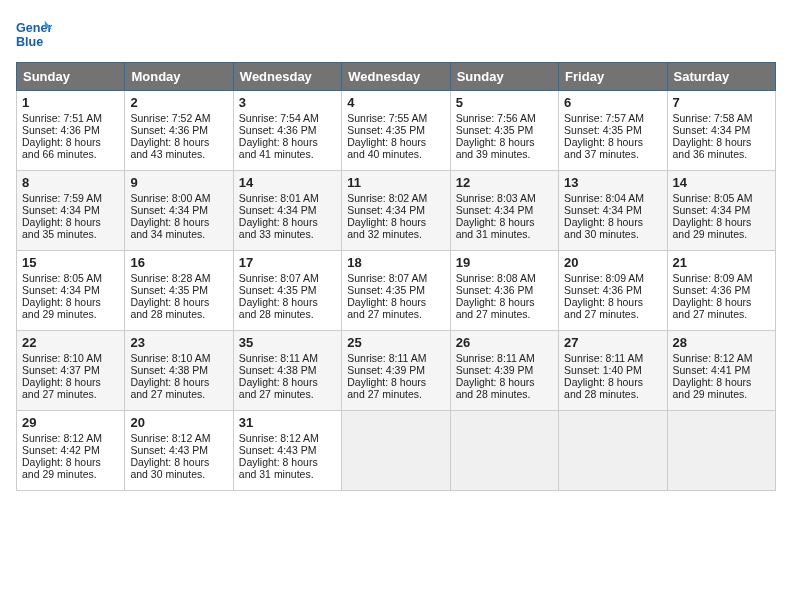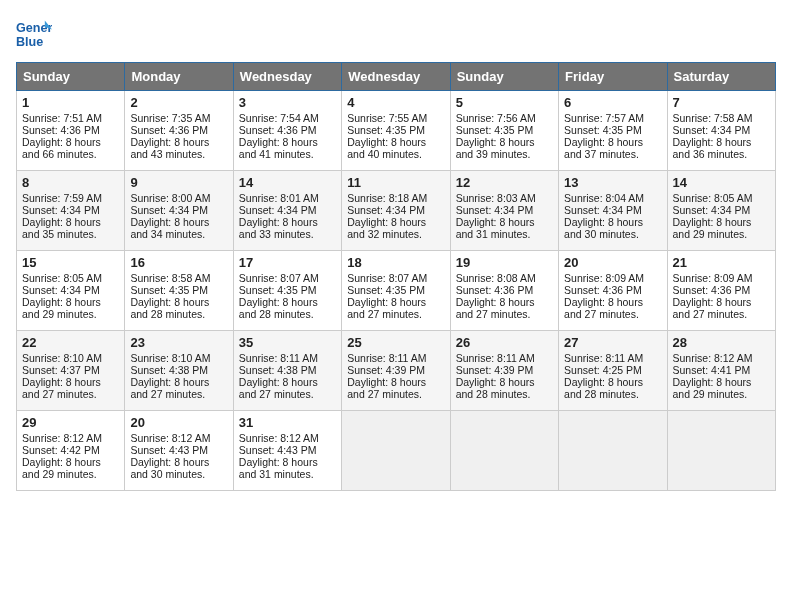--- a/index.html
+++ b/index.html
@@ -105,21 +105,21 @@
   <tbody id="calendar-body">
       <tr>
         <td>
           <span class="day-num">1</span>
           <div>Sunrise: 7:51 AM</div>
           <div>Sunset: 4:36 PM</div>
           <div>Daylight: 8 hours and 66 minutes.</div>
         </td>
         <td>
           <span class="day-num">2</span>
-          <div>Sunrise: 7:35 AM</div>
+          <div>Sunrise: 7:52 AM</div>
           <div>Sunset: 4:36 PM</div>
           <div>Daylight: 8 hours and 43 minutes.</div>
         </td>
         <td>
           <span class="day-num">3</span>
           <div>Sunrise: 7:54 AM</div>
           <div>Sunset: 4:36 PM</div>
           <div>Daylight: 8 hours and 41 minutes.</div>
         </td>
         <td>
@@ -161,21 +161,21 @@
           <div>Daylight: 8 hours and 34 minutes.</div>
         </td>
         <td>
           <span class="day-num">14</span>
           <div>Sunrise: 8:01 AM</div>
           <div>Sunset: 4:34 PM</div>
           <div>Daylight: 8 hours and 33 minutes.</div>
         </td>
         <td>
           <span class="day-num">11</span>
-          <div>Sunrise: 8:18 AM</div>
+          <div>Sunrise: 8:02 AM</div>
           <div>Sunset: 4:34 PM</div>
           <div>Daylight: 8 hours and 32 minutes.</div>
         </td>
         <td>
           <span class="day-num">12</span>
           <div>Sunrise: 8:03 AM</div>
           <div>Sunset: 4:34 PM</div>
           <div>Daylight: 8 hours and 31 minutes.</div>
         </td>
         <td>
@@ -193,21 +193,21 @@
       </tr>
       <tr>
         <td>
           <span class="day-num">15</span>
           <div>Sunrise: 8:05 AM</div>
           <div>Sunset: 4:34 PM</div>
           <div>Daylight: 8 hours and 29 minutes.</div>
         </td>
         <td>
           <span class="day-num">16</span>
-          <div>Sunrise: 8:58 AM</div>
+          <div>Sunrise: 8:28 AM</div>
           <div>Sunset: 4:35 PM</div>
           <div>Daylight: 8 hours and 28 minutes.</div>
         </td>
         <td>
           <span class="day-num">17</span>
           <div>Sunrise: 8:07 AM</div>
           <div>Sunset: 4:35 PM</div>
           <div>Daylight: 8 hours and 28 minutes.</div>
         </td>
         <td>
@@ -262,21 +262,21 @@
         </td>
         <td>
           <span class="day-num">26</span>
           <div>Sunrise: 8:11 AM</div>
           <div>Sunset: 4:39 PM</div>
           <div>Daylight: 8 hours and 28 minutes.</div>
         </td>
         <td>
           <span class="day-num">27</span>
           <div>Sunrise: 8:11 AM</div>
-          <div>Sunset: 4:25 PM</div>
+          <div>Sunset: 1:40 PM</div>
           <div>Daylight: 8 hours and 28 minutes.</div>
         </td>
         <td>
           <span class="day-num">28</span>
           <div>Sunrise: 8:12 AM</div>
           <div>Sunset: 4:41 PM</div>
           <div>Daylight: 8 hours and 29 minutes.</div>
         </td>
       </tr>
       <tr>

